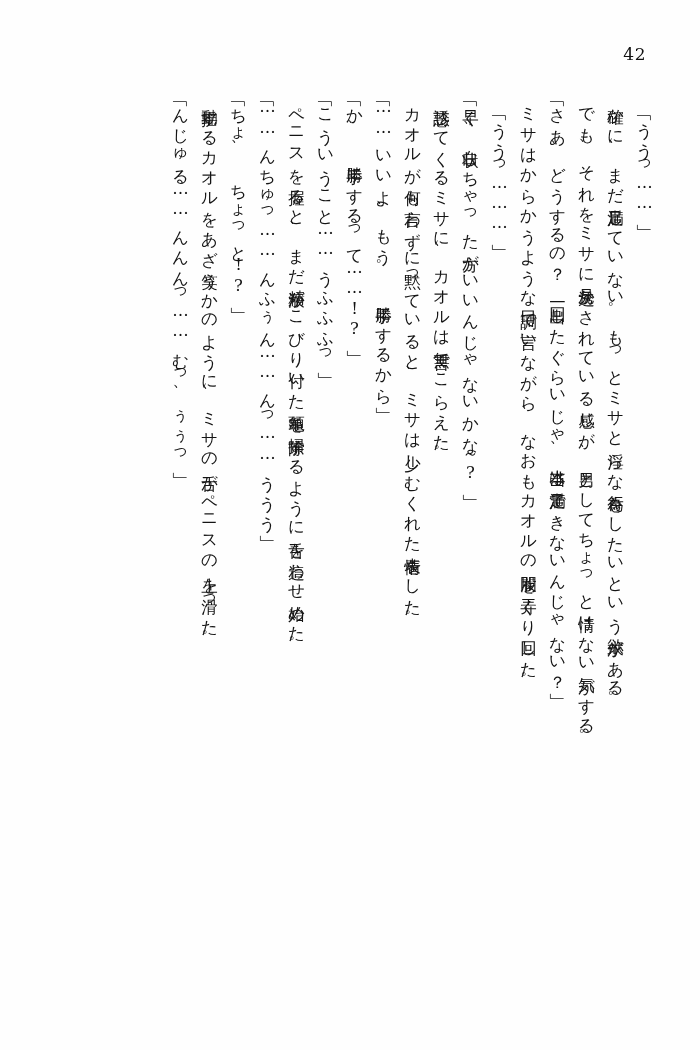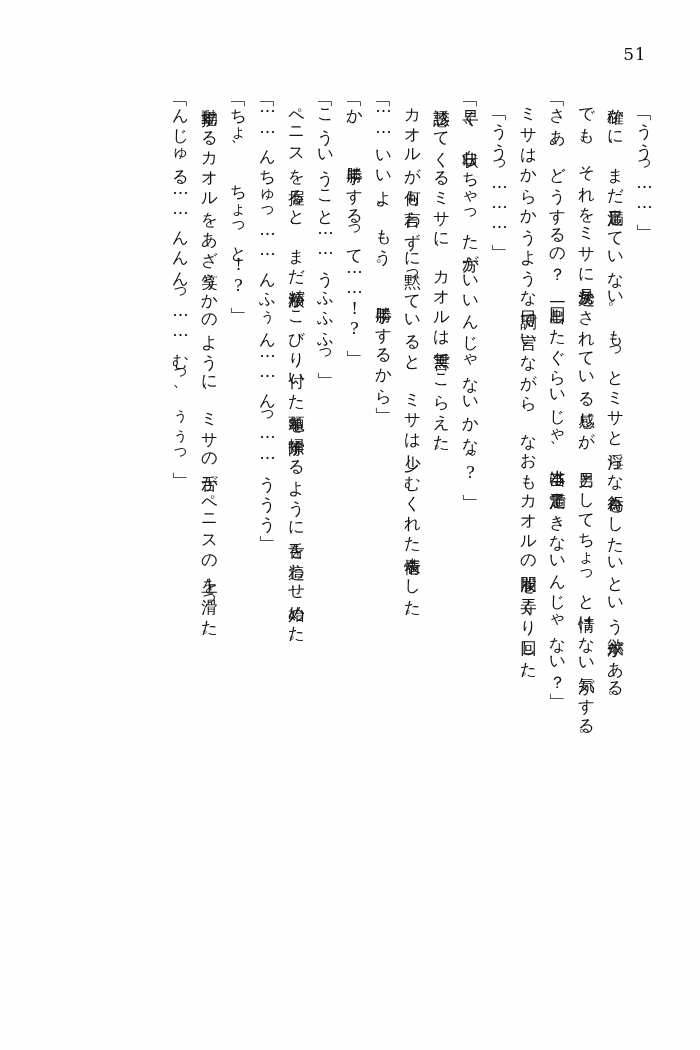--- a/index.html
+++ b/index.html
@@ -65,21 +65,21 @@
 
   
   .vline.indent-1 { padding-top: 14px; }
 
 </style>
 </head>
 <body>
 
 <div id="page">
 
-  <div id="page-number">51</div>
+  <div id="page-number">42</div>
 
   <div id="text-block">
 
   <div class="vline indent-1">「ううっ……」</div>
       <div class="vline">確かに、まだ満足していない。もっとミサと淫らな行為をしたいという欲求がある。</div>
       <div class="vline">でも、それをミサに見透かされている感じが、男としてちょっと情けない気がする。</div>
       <div class="vline">「さあ、どうするの？　一回出したぐらいじゃ、本当は満足できないんじゃない？」</div>
       <div class="vline">ミサはからかうような口調で言いながら、なおもカオルの股間を弄くり回した。</div>
       <div class="vline indent-1">「ううっ………」</div>
       <div class="vline">「早く、白状しちゃった方がいいんじゃないかな～?」</div>

